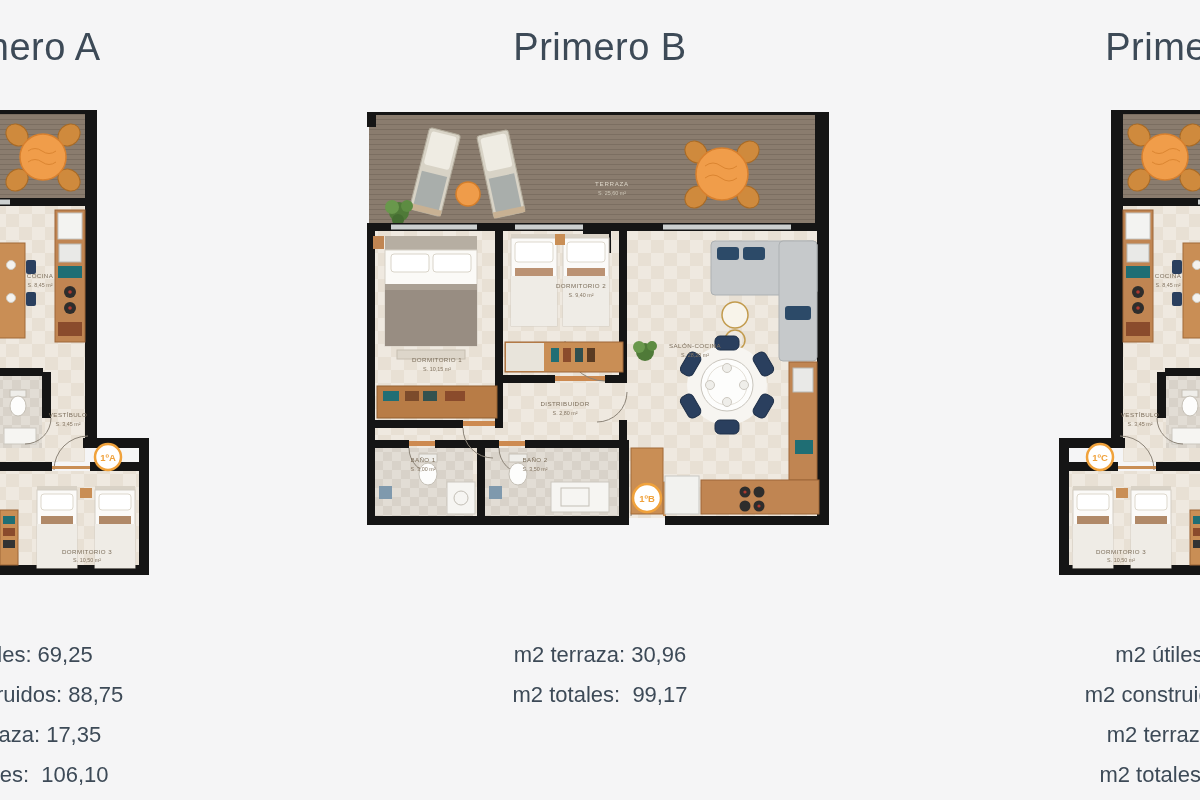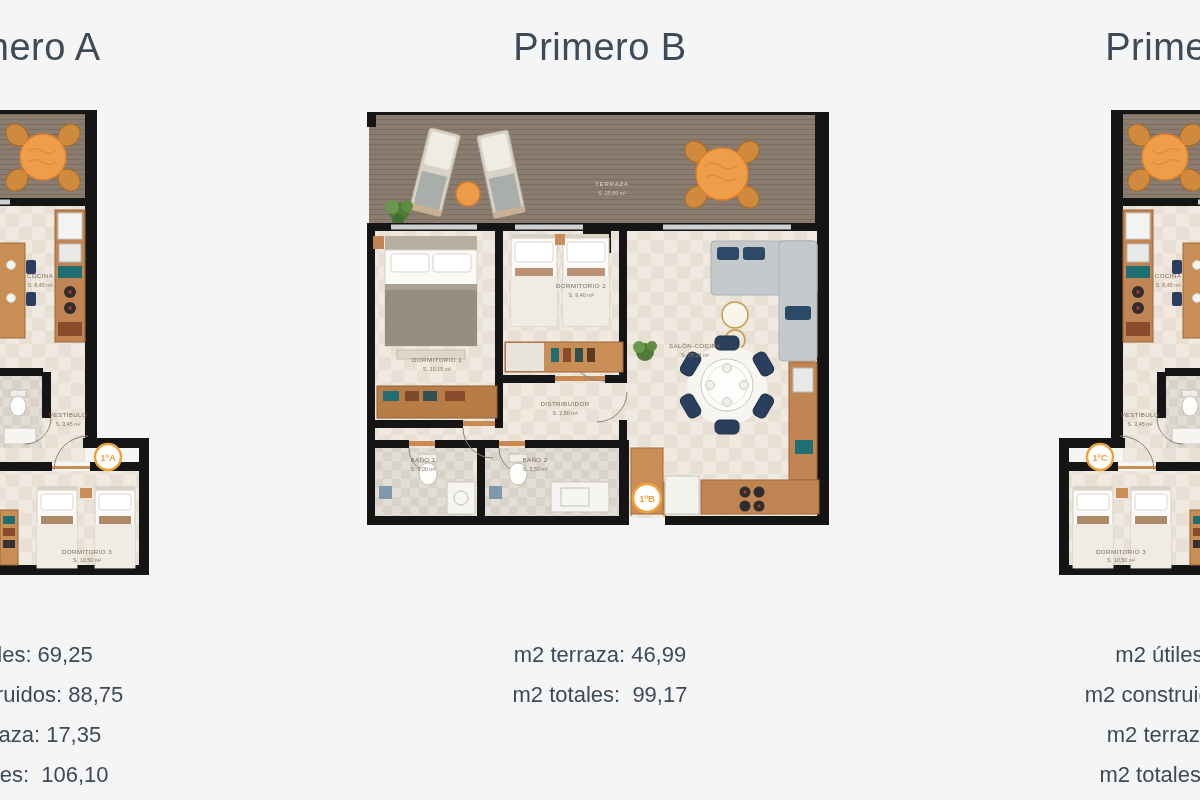--- a/index.html
+++ b/index.html
@@ -355,21 +355,21 @@
         </g>
         <rect x="266" y="338" width="32" height="66" fill="#c98e55" stroke="#a16a39"></rect>
         <text class="rl" x="330" y="238">SALÓN-COCINA</text>
         <text class="rs" x="330" y="247">S. 28,20 m²</text>
 
         <circle cx="282" cy="388" r="14" fill="#ffffff" stroke="#f0a23c" stroke-width="2.5"></circle>
         <text class="badge-t" x="282" y="391.5">1ºB</text>
       </svg>
     </div>
     <ul class="plan-stats">
-      <li>m2 terraza: 46,99</li>
+      <li>m2 terraza: 30,96</li>
       <li>m2 totales:  99,17</li>
     </ul>
   </section>
 
   <section class="plan-card card-c">
     <h2 class="plan-title">Primero C</h2>
     <div class="plan-figure">
       <svg width="330" height="465" viewBox="0 0 330 465">
         <use href="#side-gfx" transform="translate(330,0) scale(-1,1)"></use>
         <text class="rd" x="210" y="48">TERRAZA</text>

